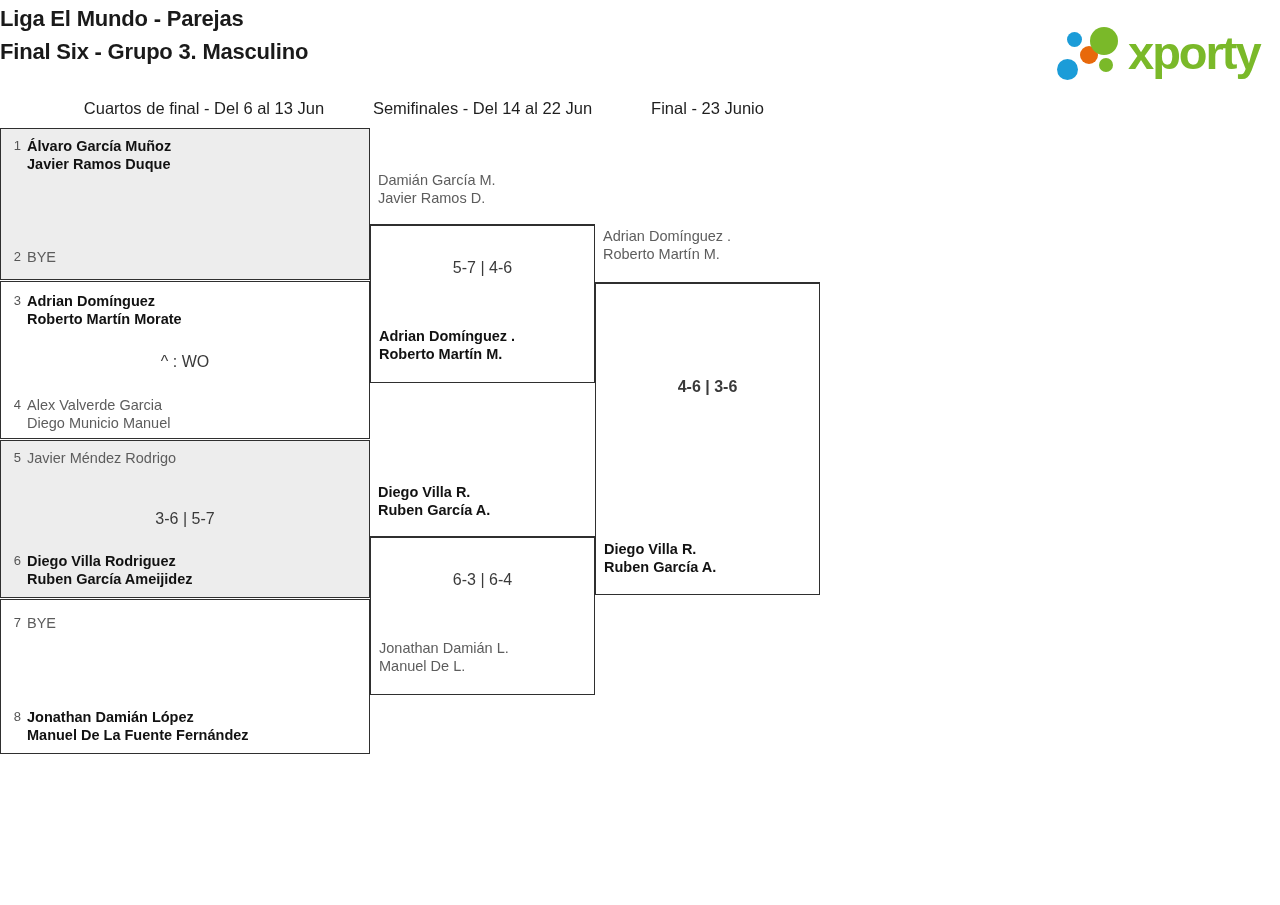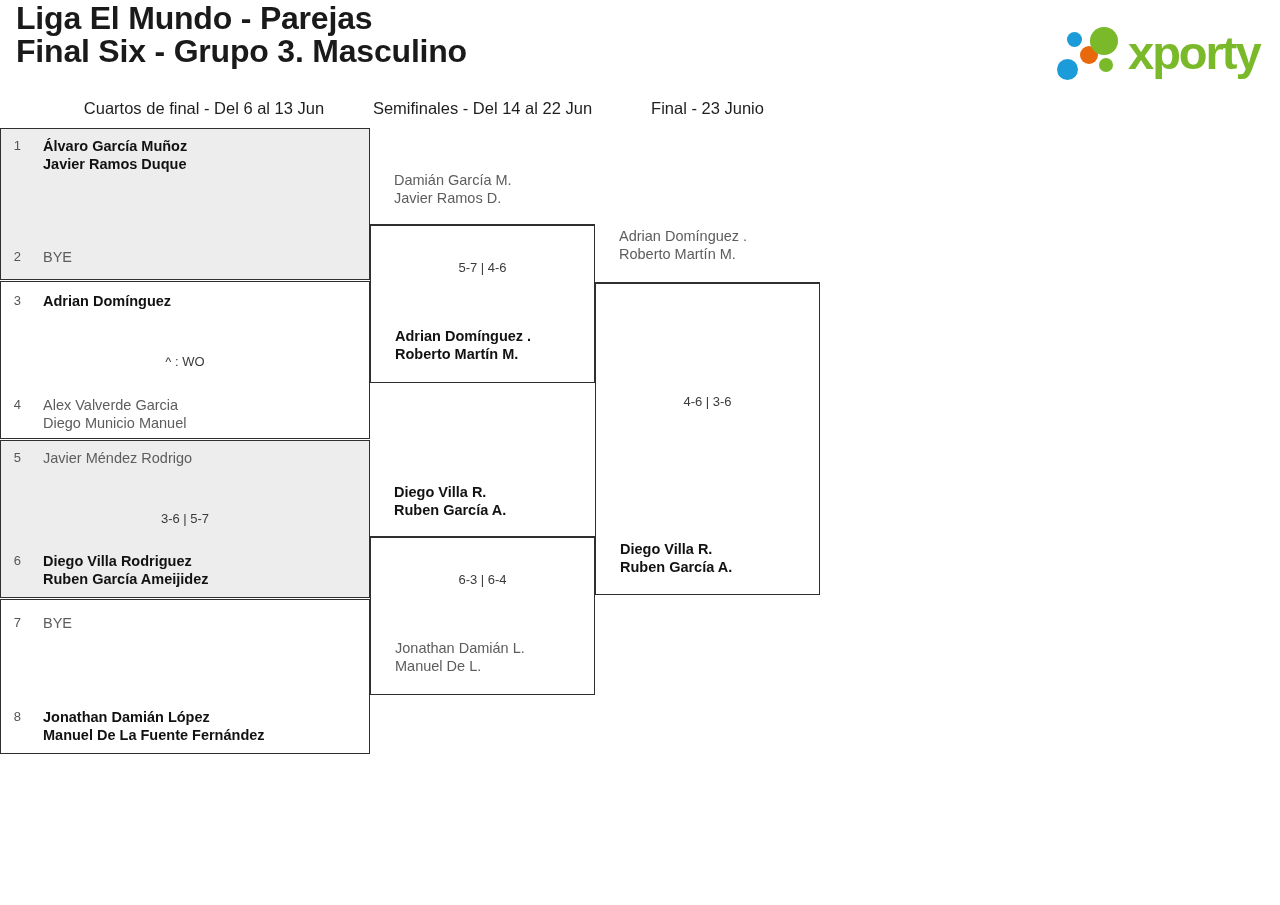--- a/index.html
+++ b/index.html
@@ -18,22 +18,22 @@
   }
 
   
   #header {
     position: absolute;
     left: 0; top: 0;
     width: 1280px; height: 88px;
   }
   #title-block {
     position: absolute;
-    left: 16px; top: 2px;
-    font-size: 32px;
+    left: 0; top: 2px;
+    font-size: 22px;
     font-weight: bold;
     line-height: 33px;
     letter-spacing: -0.2px;
     color: #1a1a1a;
   }
   #title-block div { white-space: nowrap; }
 
   
   #logo {
     position: absolute;
@@ -94,33 +94,33 @@
     text-align: right;
     font-size: 13px;
     color: #555;
     line-height: 18px;
   }
   .team .names {
     position: absolute;
     left: 26px;
     right: 4px;
   }
-  .team .names span { display: block; white-space: nowrap; margin-left: 16px; }
+  .team .names span { display: block; white-space: nowrap; }
 
   .team.winner .names span { font-weight: bold; color: #121212; }
   .team.loser  .names span { font-weight: normal; color: #5d5d5d; }
 
   
   .team.noseed .names { left: 8px; }
 
   .score {
     position: absolute;
     width: 100%;
     text-align: center;
-    font-size: 13px;
+    font-size: 16px;
     color: #3a3a3a;
     line-height: 18px;
   }
 
   .connector {
     position: absolute;
     background: #2f2f2f;
   }
 </style>
 </head>
@@ -168,20 +168,21 @@
         <span></span>
       </span>
     </div>
   </div>
 
   <div class="match plain" id="qf2" style="left:0px; top:281px; width:370px; height:158px;">
     <div class="team winner" style="top:10px;">
       <span class="seed">3</span>
       <span class="names">
         <span>Adrian Domínguez</span>
+        <span>Roberto Martín Morate</span>
       </span>
     </div>
     <div class="score" style="top:71px;">^ : WO</div>
     <div class="team loser" style="top:114px;">
       <span class="seed">4</span>
       <span class="names">
         <span>Alex Valverde Garcia</span>
         <span>Diego Municio Manuel</span>
       </span>
     </div>
@@ -257,21 +258,21 @@
   </div>
 
   <div class="team loser noseed" style="left:595px; top:227px; width:225px;">
     <span class="names">
       <span>Adrian Domínguez .</span>
       <span>Roberto Martín M.</span>
     </span>
   </div>
 
   <div class="match plain" id="f1" style="left:595px; top:283px; width:225px; height:312px;">
-    <div class="score" style="top:109px;">4-6 | 3-6</div>
+    <div class="score" style="top:94px;font-weight:bold;">4-6 | 3-6</div>
     <div class="team winner noseed" style="top:256px;">
       <span class="names">
         <span>Diego Villa R.</span>
         <span>Ruben García A.</span>
       </span>
     </div>
   </div>
 
   <div class="connector" style="left:370px; top:224px; width:225px; height:1px;"></div>
   <div class="connector" style="left:370px; top:536px; width:225px; height:1px;"></div>

